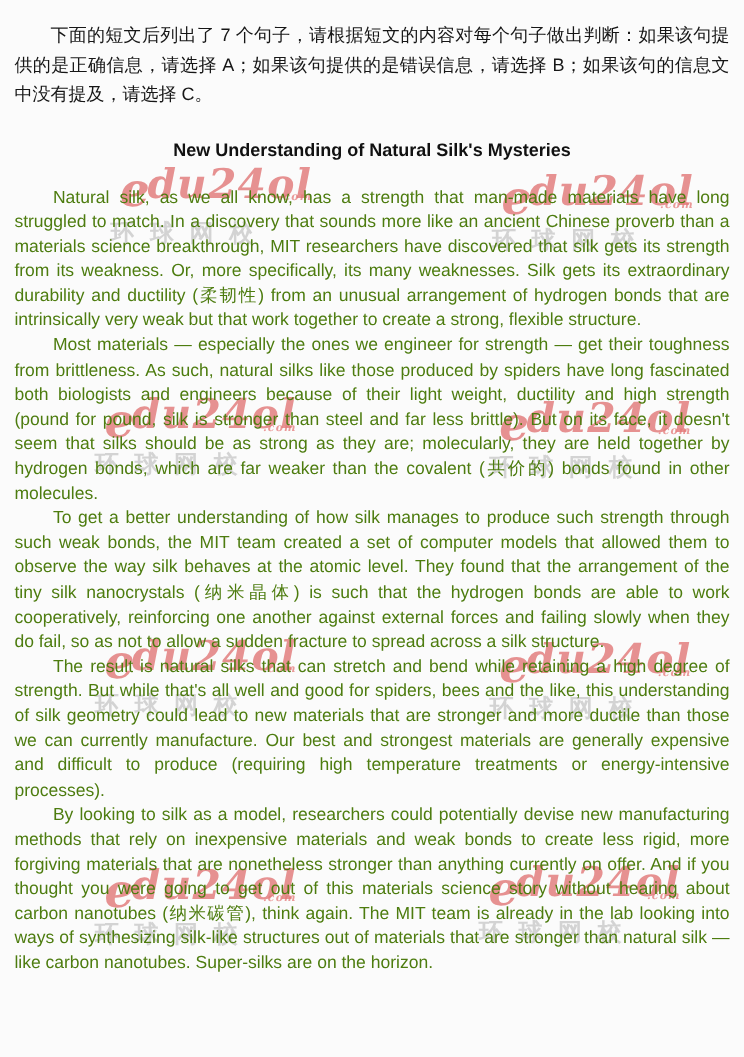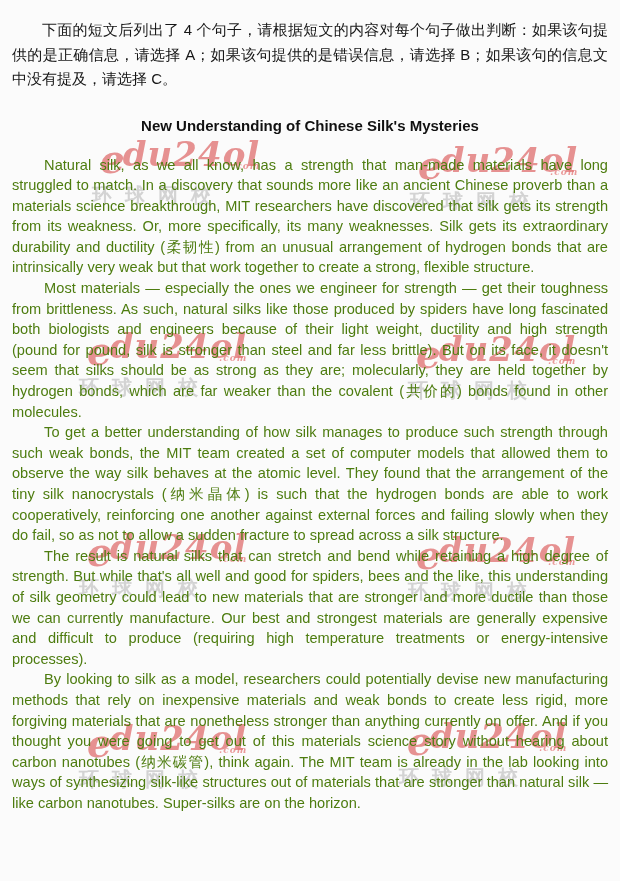--- a/index.html
+++ b/index.html
@@ -140,23 +140,23 @@
   <div class="wm wm-7">
     <div class="wm-logo"><span class="wm-e">e</span><span class="wm-rest">du24ol</span><span class="wm-com">.com</span></div>
     <div class="wm-cn">环球网校</div>
   </div>
   <div class="wm wm-8">
     <div class="wm-logo"><span class="wm-e">e</span><span class="wm-rest">du24ol</span><span class="wm-com">.com</span></div>
     <div class="wm-cn">环球网校</div>
   </div>
 
   <div class="content">
-    <p class="instructions">下面的短文后列出了 4 个句子，请根据短文的内容对每个句子做出判断：如果该句提供的是正确信息，请选择 A；如果该句提供的是错误信息，请选择 B；如果该句的信息文中没有提及，请选择 C。</p>
+    <p class="instructions">下面的短文后列出了 7 个句子，请根据短文的内容对每个句子做出判断：如果该句提供的是正确信息，请选择 A；如果该句提供的是错误信息，请选择 B；如果该句的信息文中没有提及，请选择 C。</p>
 
-    <h3 class="passage-title">New Understanding of Chinese Silk's Mysteries</h3>
+    <h3 class="passage-title">New Understanding of Natural Silk's Mysteries</h3>
 
     <div class="passage-body">
       <p>Natural silk, as we all know, has a strength that man-made materials have long struggled to match. In a discovery that sounds more like an ancient Chinese proverb than a materials science breakthrough, MIT researchers have discovered that silk gets its strength from its weakness. Or, more specifically, its many weaknesses. Silk gets its extraordinary durability and ductility (柔韧性) from an unusual arrangement of hydrogen bonds that are intrinsically very weak but that work together to create a strong, flexible structure.</p>
       <p>Most materials — especially the ones we engineer for strength — get their toughness from brittleness. As such, natural silks like those produced by spiders have long fascinated both biologists and engineers because of their light weight, ductility and high strength (pound for pound, silk is stronger than steel and far less brittle). But on its face, it doesn't seem that silks should be as strong as they are; molecularly, they are held together by hydrogen bonds, which are far weaker than the covalent (共价的) bonds found in other molecules.</p>
       <p>To get a better understanding of how silk manages to produce such strength through such weak bonds, the MIT team created a set of computer models that allowed them to observe the way silk behaves at the atomic level. They found that the arrangement of the tiny silk nanocrystals (纳米晶体) is such that the hydrogen bonds are able to work cooperatively, reinforcing one another against external forces and failing slowly when they do fail, so as not to allow a sudden fracture to spread across a silk structure.</p>
       <p>The result is natural silks that can stretch and bend while retaining a high degree of strength. But while that's all well and good for spiders, bees and the like, this understanding of silk geometry could lead to new materials that are stronger and more ductile than those we can currently manufacture. Our best and strongest materials are generally expensive and difficult to produce (requiring high temperature treatments or energy-intensive processes).</p>
       <p>By looking to silk as a model, researchers could potentially devise new manufacturing methods that rely on inexpensive materials and weak bonds to create less rigid, more forgiving materials that are nonetheless stronger than anything currently on offer. And if you thought you were going to get out of this materials science story without hearing about carbon nanotubes (纳米碳管), think again. The MIT team is already in the lab looking into ways of synthesizing silk-like structures out of materials that are stronger than natural silk — like carbon nanotubes. Super-silks are on the horizon.</p>
     </div>
   </div>
 

